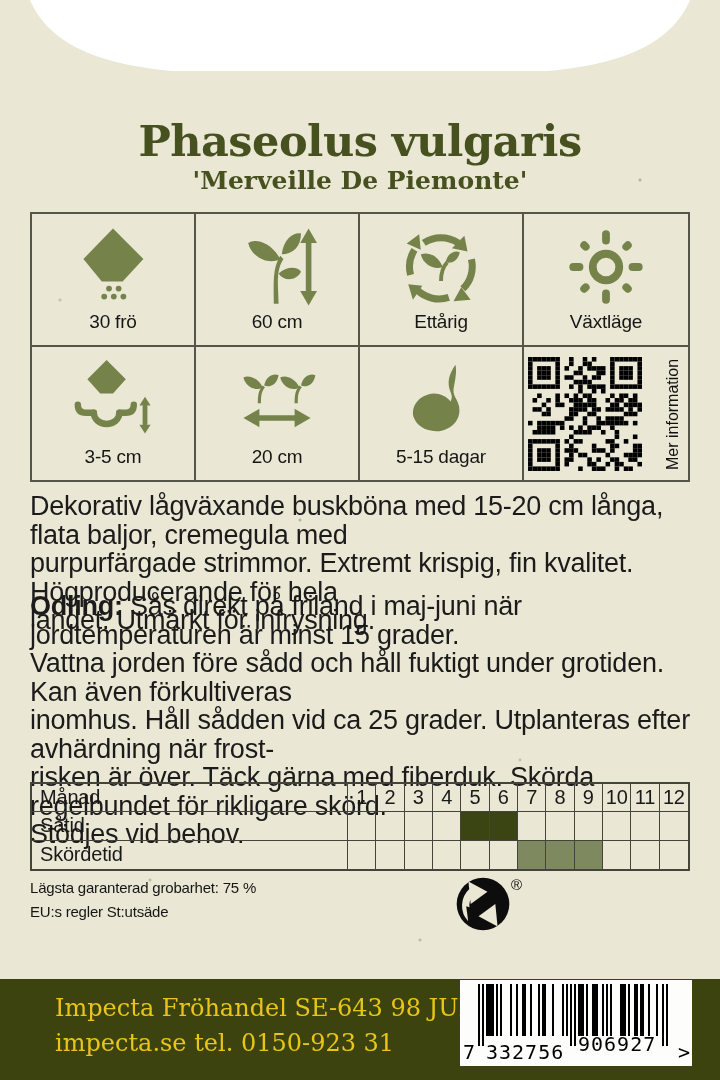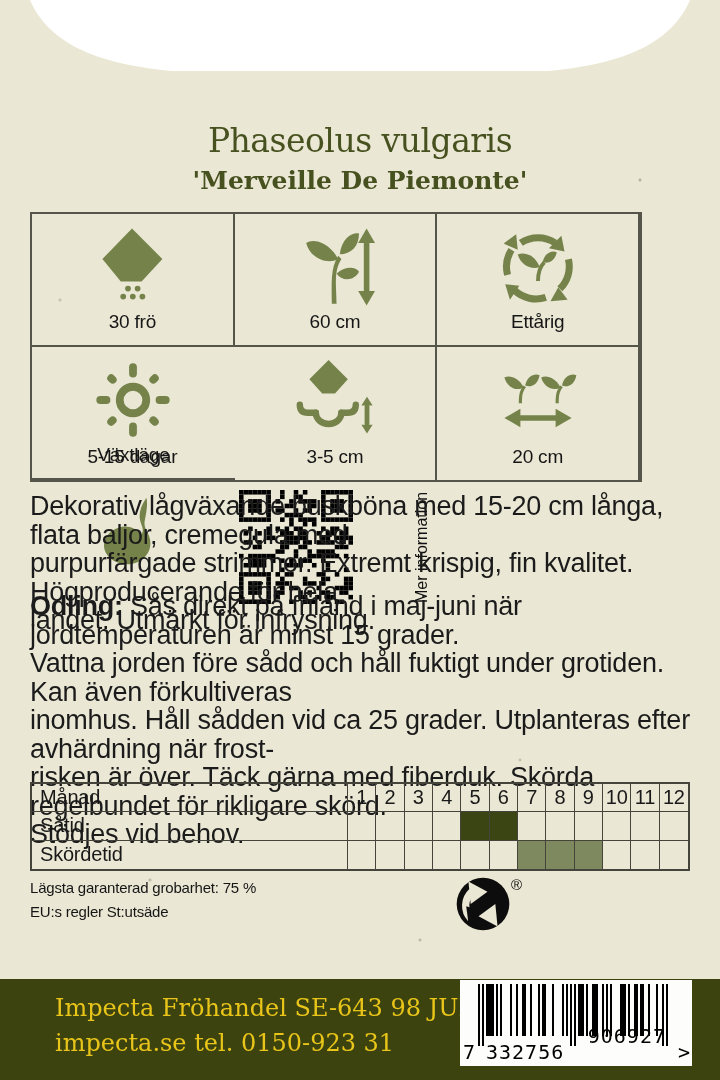--- a/index.html
+++ b/index.html
@@ -10,25 +10,25 @@
       radial-gradient(circle 2px at 60px 300px,#c6c3ae 0,#c6c3ae 1px,transparent 2px),
       radial-gradient(circle 2px at 300px 520px,#b9b6a2 0,#b9b6a2 1px,transparent 2px),
       radial-gradient(circle 2px at 520px 760px,#c6c3ae 0,#c6c3ae 1px,transparent 2px),
       radial-gradient(circle 2px at 640px 180px,#b9b6a2 0,#b9b6a2 1px,transparent 2px),
       radial-gradient(circle 2px at 150px 880px,#c0bda8 0,#c0bda8 1px,transparent 2px),
       radial-gradient(circle 2px at 420px 940px,#c0bda8 0,#c0bda8 1px,transparent 2px);
     font-family:"Liberation Sans",sans-serif;color:#191919;
   }
   .top-notch{position:absolute;top:0;left:0;}
   .title-wrap{position:absolute;top:118px;left:0;width:720px;text-align:center;color:#47511f;}
-  .title{font-family:"DejaVu Serif","Liberation Serif",serif;font-weight:normal;font-size:33px;line-height:46px;letter-spacing:-0.5px;}
+  .title{font-family:"DejaVu Serif","Liberation Serif",serif;font-weight:bold;font-size:43px;line-height:46px;letter-spacing:-0.5px;}
   .subtitle{font-family:"DejaVu Serif","Liberation Serif",serif;font-weight:bold;font-size:25px;line-height:30px;margin-top:2px;}
   .info-grid{
-    position:absolute;left:30px;top:212px;width:612px;height:270px;
-    display:grid;grid-template-columns:repeat(3,1fr);grid-template-rows:repeat(2,1fr);
+    position:absolute;left:30px;top:212px;width:660px;height:270px;
+    display:grid;grid-template-columns:repeat(4,1fr);grid-template-rows:repeat(2,1fr);
     border:2px solid #565549;box-sizing:border-box;
   }
   .info-cell{border-right:2px solid #565549;border-bottom:2px solid #565549;position:relative;box-sizing:border-box;}
   .info-cell:nth-child(4n){border-right:none;}
   .info-cell:nth-child(n+5){border-bottom:none;}
   .info-cell .icon-box{position:absolute;top:10px;left:0;width:100%;height:86px;display:flex;align-items:center;justify-content:center;color:#75834a;}
   .info-cell .cell-label{position:absolute;bottom:12px;left:0;width:100%;text-align:center;font-size:19px;letter-spacing:-0.2px;color:#161616;}
   .qr-cell .icon-box{top:8px;left:2px;width:118px;height:118px;}
   .qr-vert-label{
     position:absolute;right:6px;top:8px;height:118px;
@@ -51,21 +51,21 @@
   .fine-print{position:absolute;left:30px;top:876px;font-size:15px;line-height:24px;letter-spacing:-0.2px;color:#161616;white-space:pre-line;}
   .green-dot-wrap{position:absolute;left:455px;top:876px;width:80px;height:62px;color:#0d0d0d;}
   .green-dot-r{position:absolute;left:56px;top:0px;font-size:15px;font-family:"Liberation Sans",sans-serif;}
   .footer-band{position:absolute;left:0;top:979px;width:720px;height:101px;background:#3c430f;}
   .footer-text{position:absolute;left:55px;top:12px;color:#e9c51a;font-family:"DejaVu Serif","Liberation Serif",serif;font-size:24px;line-height:35px;}
   .barcode-box{position:absolute;left:460px;top:1px;width:232px;height:86px;background:#fdfdfb;}
   .barcode-bars{position:absolute;left:18px;top:4px;}
   .barcode-digits{position:absolute;left:0;bottom:2px;width:232px;height:22px;font-family:"DejaVu Sans Mono","Liberation Mono",monospace;font-size:20px;color:#000;}
   .bd-first{position:absolute;left:3px;bottom:0;}
   .bd-left{position:absolute;left:26px;width:88px;bottom:0;letter-spacing:1px;}
-  .bd-right{position:absolute;left:118px;width:88px;text-align:right;bottom:16px;letter-spacing:1px;}
+  .bd-right{position:absolute;left:118px;width:88px;text-align:left;bottom:8px;letter-spacing:1px;}
   .bd-end{position:absolute;right:2px;bottom:0;}
   svg{display:block;}
 </style>
 </head>
 <body>
 
 <svg class="top-notch" width="720" height="74" viewBox="0 0 720 74">
   <path d="M30,0 C45,35 82,63 172,71 L548,71 C638,63 675,35 690,0 Z" fill="#ffffff"></path>
 </svg>
 

